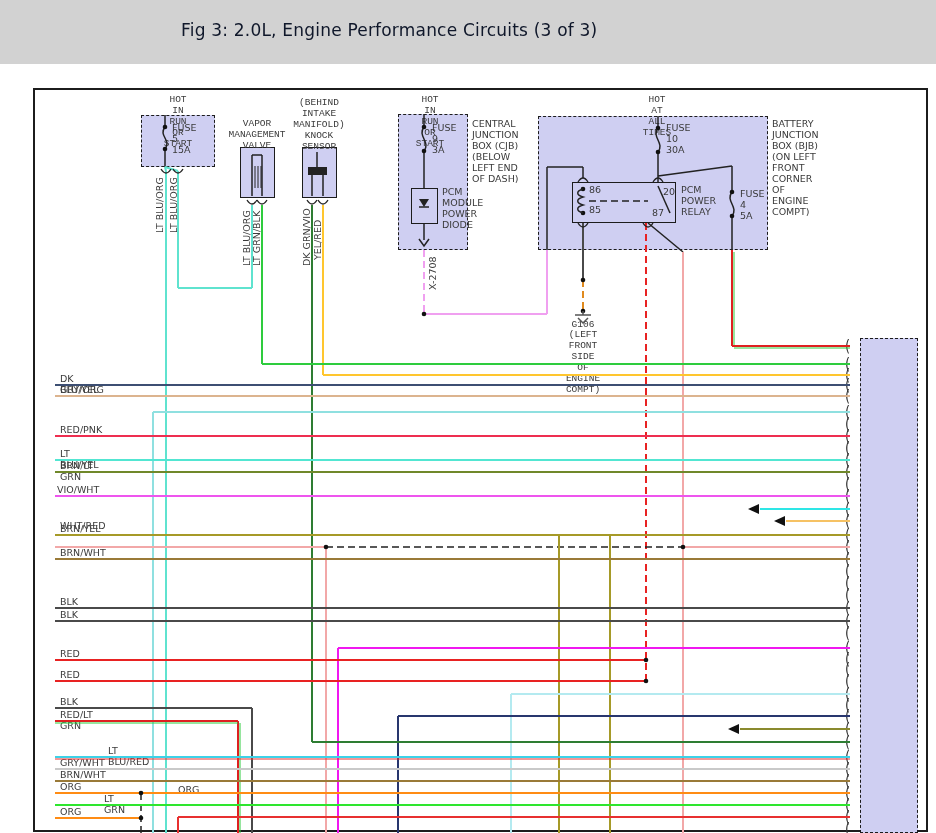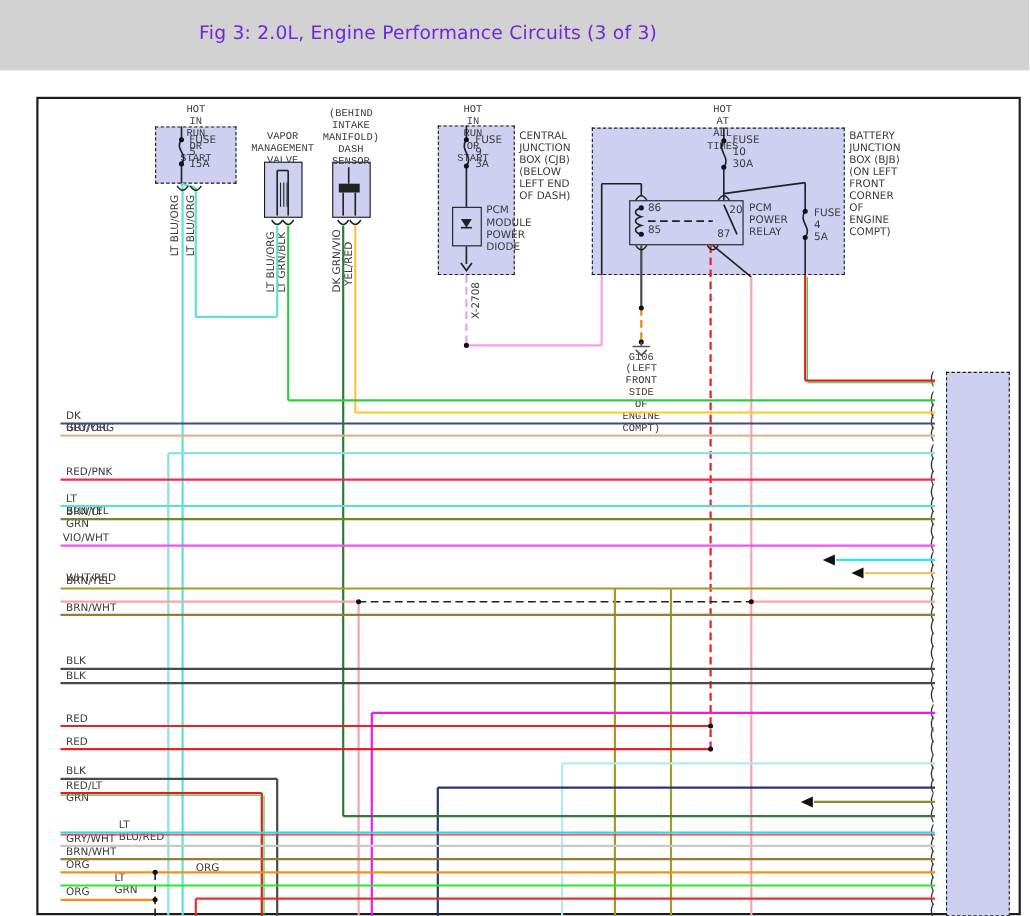--- a/index.html
+++ b/index.html
@@ -1,19 +1,19 @@
 <!DOCTYPE html>
 <html><head>
 <meta charset="utf-8">
 <style>
   html,body{margin:0;padding:0;background:#fff;}
   #stage{position:relative;width:936px;height:833px;overflow:hidden;background:#fff;
          font-family:"DejaVu Sans","Liberation Sans",sans-serif;}
   #titlebar{position:absolute;left:0;top:0;width:936px;height:64px;background:#d2d2d2;}
-  #title{position:absolute;left:181px;top:20px;font-size:17px;color:#6d28d9;letter-spacing:.2px;}
+  #title{position:absolute;left:181px;top:20px;font-size:17px;color:#0f172a;letter-spacing:.2px;}
   #frame{position:absolute;left:33px;top:88px;width:895px;height:744px;border:2px solid #1c1c1c;box-sizing:border-box;}
   .box{position:absolute;background:#cfcff2;border:1.5px solid #1c1c1c;box-sizing:border-box;}
   .box.dash{border-style:dashed;}
   svg{position:absolute;left:0;top:0;z-index:3;}
   .lbl{position:absolute;z-index:4;font-size:9.5px;line-height:11px;color:#3a3a3a;white-space:pre-line;}
   .lbl.c{transform:translateX(-50%);text-align:center;font-family:Liberation Mono, monospace;}
   .lbl.rot{transform:rotate(-90deg);transform-origin:0 0;white-space:nowrap;}
   .arc{position:absolute;z-index:4;font-size:13px;color:#333;transform:scaleY(1.15);}
   #boxes,#labels{position:absolute;left:0;top:0;z-index:2;}
 </style>
@@ -239,21 +239,21 @@
 OR START</div>
       <div class="lbl l" style="top: 122px; left: 172px;">FUSE
 5
 15A</div>
       <div class="lbl c" style="top: 118px; left: 257px;">VAPOR
 MANAGEMENT
 VALVE</div>
       <div class="lbl c" style="top: 97px; left: 319px;">(BEHIND
 INTAKE
 MANIFOLD)
-DASH
+KNOCK
 SENSOR</div>
       <div class="lbl c" style="top: 94px; left: 430px;">HOT IN RUN
 OR START</div>
       <div class="lbl l" style="top: 122px; left: 432px;">FUSE
 9
 3A</div>
       <div class="lbl l" style="top: 118px; left: 472px;">CENTRAL
 JUNCTION
 BOX (CJB)
 (BELOW

